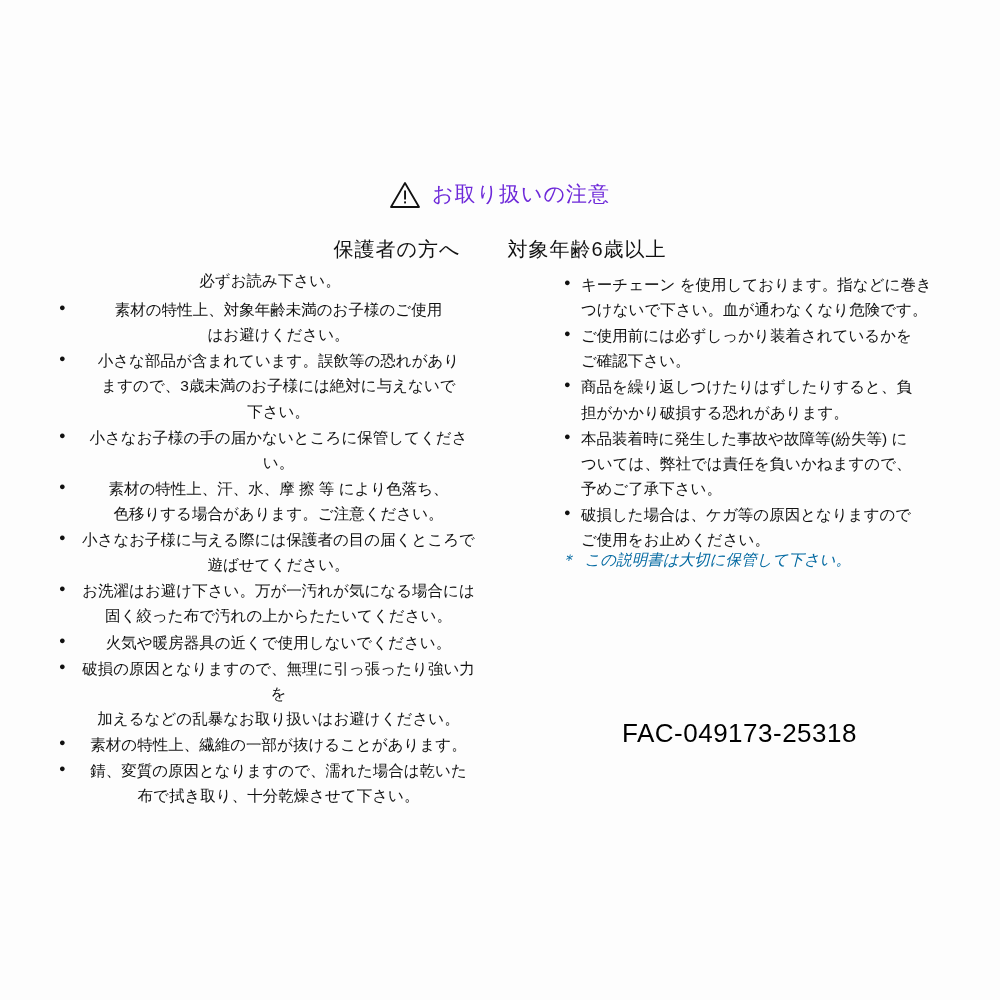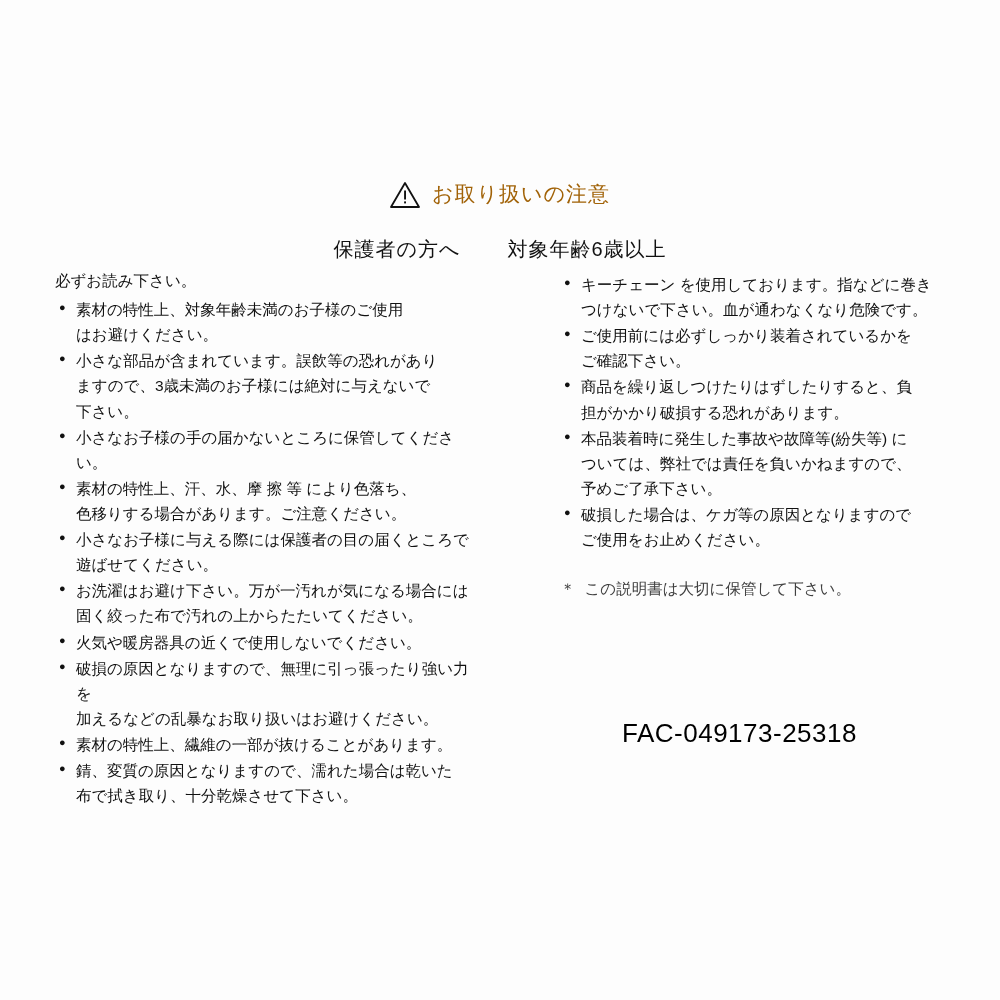--- a/index.html
+++ b/index.html
@@ -40,21 +40,21 @@
   .warn-icon {
     display: inline-block;
     width: 30px;
     height: 28px;
     position: relative;
     top: 1px;
   }
   .title-text {
     font-size: 21px;
     letter-spacing: 1px;
-    color: #a16207;
+    color: #6d28d9;
   }
   .subtitle-row {
     margin-top: 28px;
     font-size: 20px;
     letter-spacing: 1px;
     color: #111;
   }
   .subtitle-gap {
     display: inline-block;
     width: 34px;
@@ -64,20 +64,21 @@
   .col {
     position: absolute;
     font-size: 15.5px;
     line-height: 1.62;
     color: #111;
   }
   .col-left {
     left: 55px;
     top: 268px;
     width: 430px;
+    text-align: center;
   }
   .col-right {
     left: 560px;
     top: 268px;
     width: 400px;
   }
 
   .lead {
     margin: 0 0 2px 0;
   }
@@ -98,23 +99,24 @@
     left: 0;
     top: 0;
     font-size: 11px;
     line-height: 1.62;
     transform: translateY(2px);
   }
 
   .note {
     position: absolute;
     left: 560px;
-    top: 579px;
+    top: 550px;
     font-size: 15.5px;
-    color: #404040;
+    color: #0369a1;
+    font-style: italic;
   }
   .note .star {
     margin-right: 9px;
   }
 
   .code {
     position: absolute;
     left: 622px;
     top: 718px;
     font-size: 26px;

